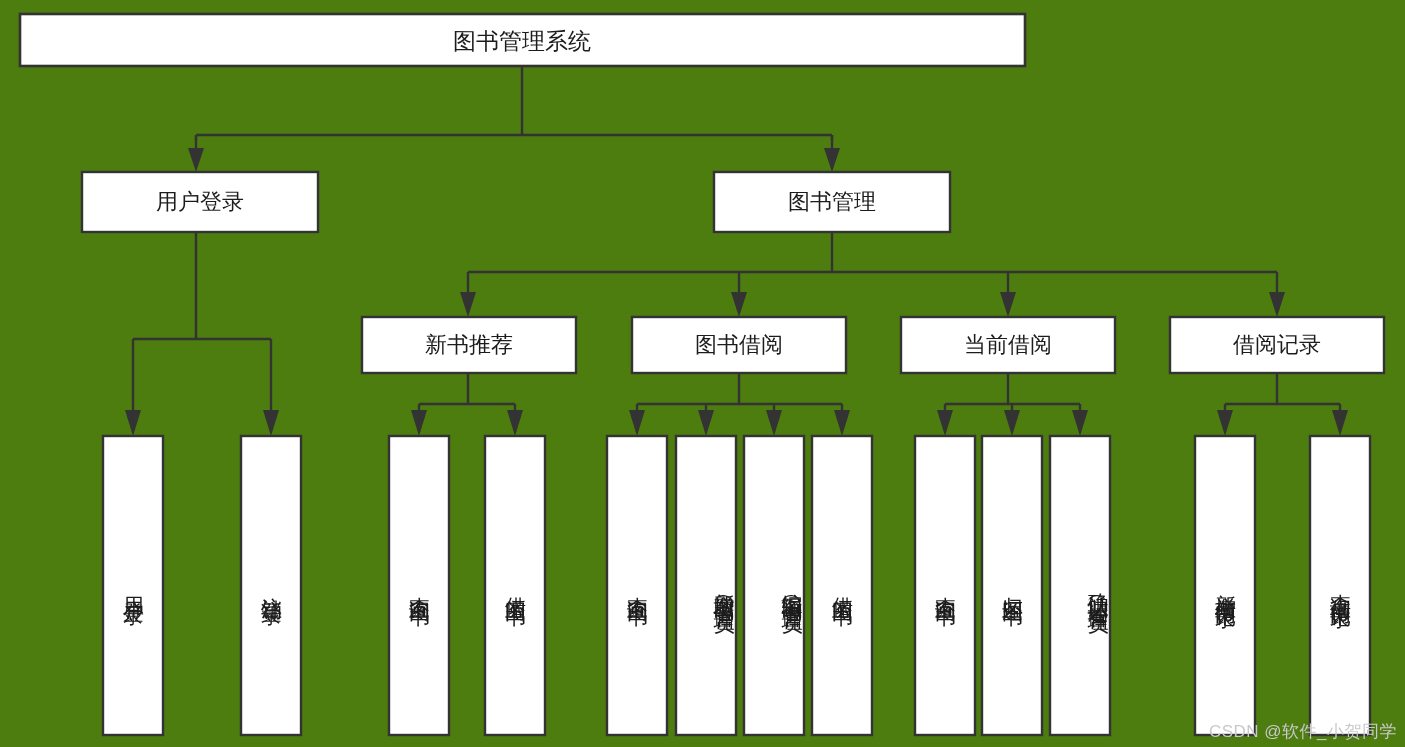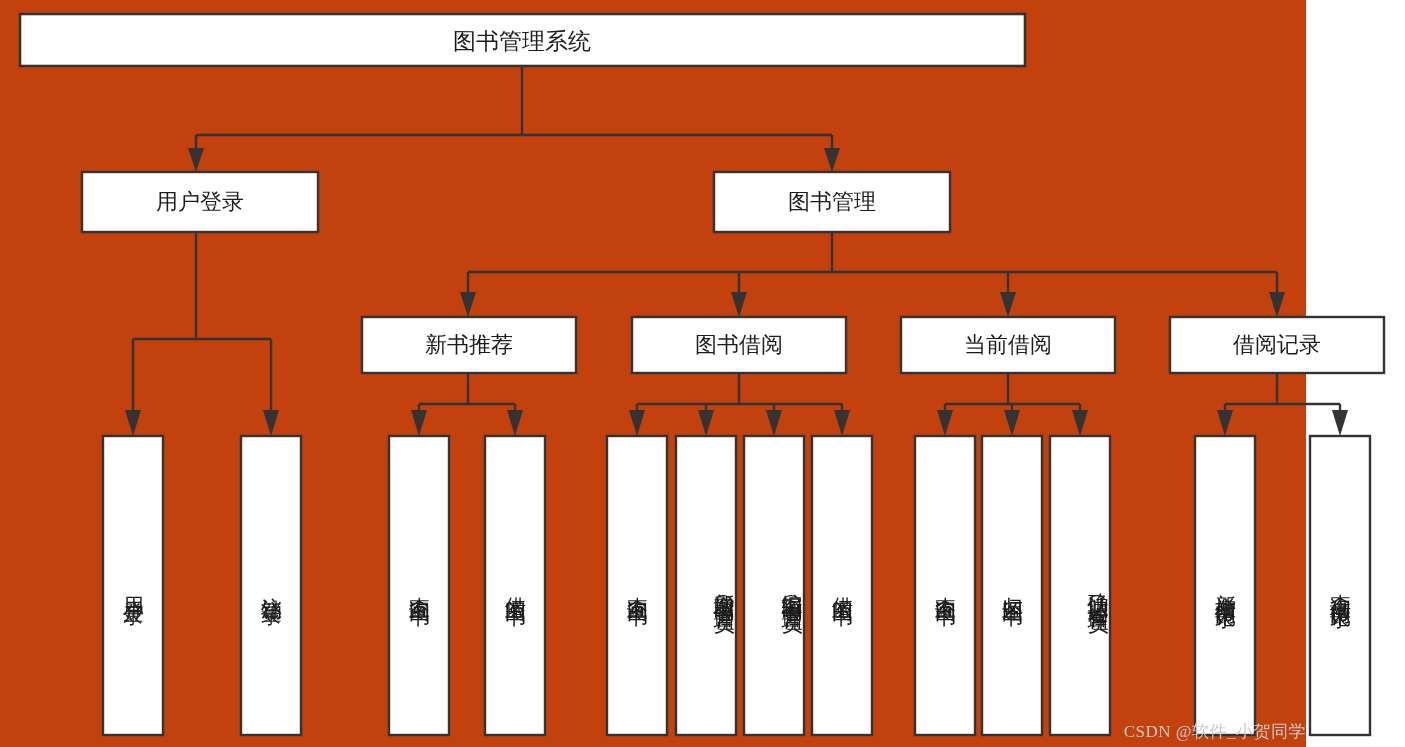--- a/index.html
+++ b/index.html
@@ -10,23 +10,23 @@
   }
   body {
     width: 1405px;
     height: 747px;
     font-family: "DejaVu Sans", "Liberation Sans", sans-serif;
     overflow: hidden;
     position: relative;
   }
   #diagram-root {
     position: relative;
-    width: 1306px;
+    width: 1405px;
     height: 747px;
-    background: #c2410c;
+    background: #4d7c0f;
   }
   svg.flow {
     position: absolute;
     left: 0;
     top: 0;
     width: 1405px;
     height: 747px;
     display: block;
   }
   .node-box {
@@ -70,23 +70,23 @@
     white-space: nowrap;
     text-align: center;
     display: flex;
     align-items: center;
     justify-content: center;
     pointer-events: none;
     user-select: none;
   }
   .watermark {
     position: absolute;
-    right: 0;
+    right: 8px;
     bottom: 4px;
-    font-family: Liberation Serif, serif;
+    font-family: Liberation Sans, sans-serif;
     font-size: 17px;
     color: #c9c9c9;
     letter-spacing: 0.5px;
     white-space: nowrap;
   }
 </style>
 </head>
 <body>
 
 <div id="diagram-root">

